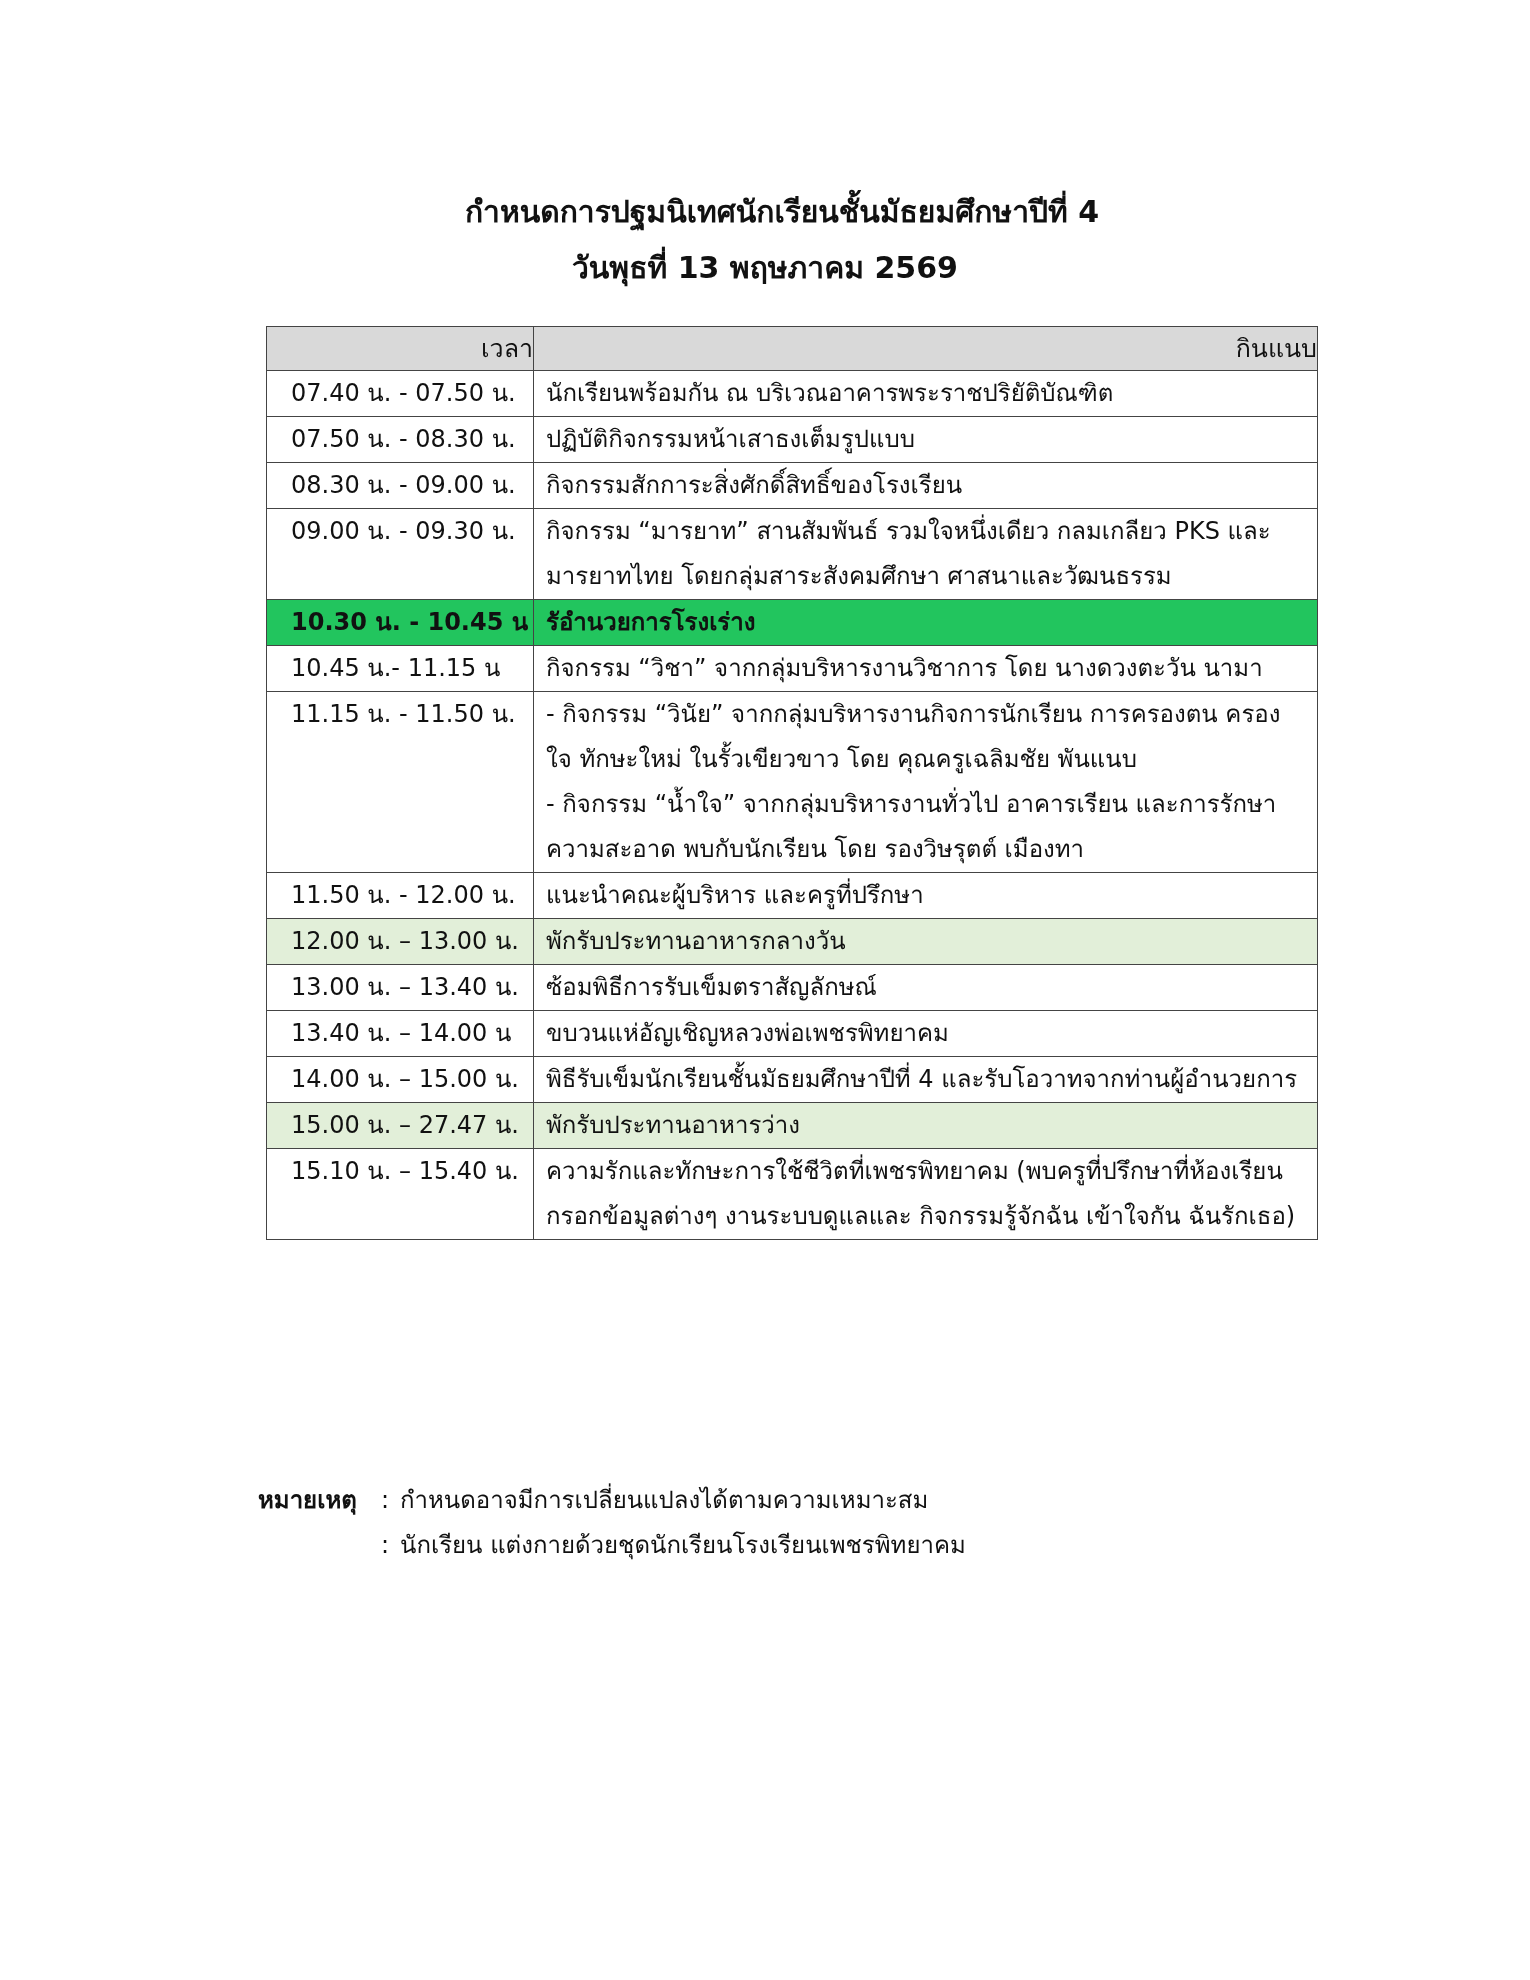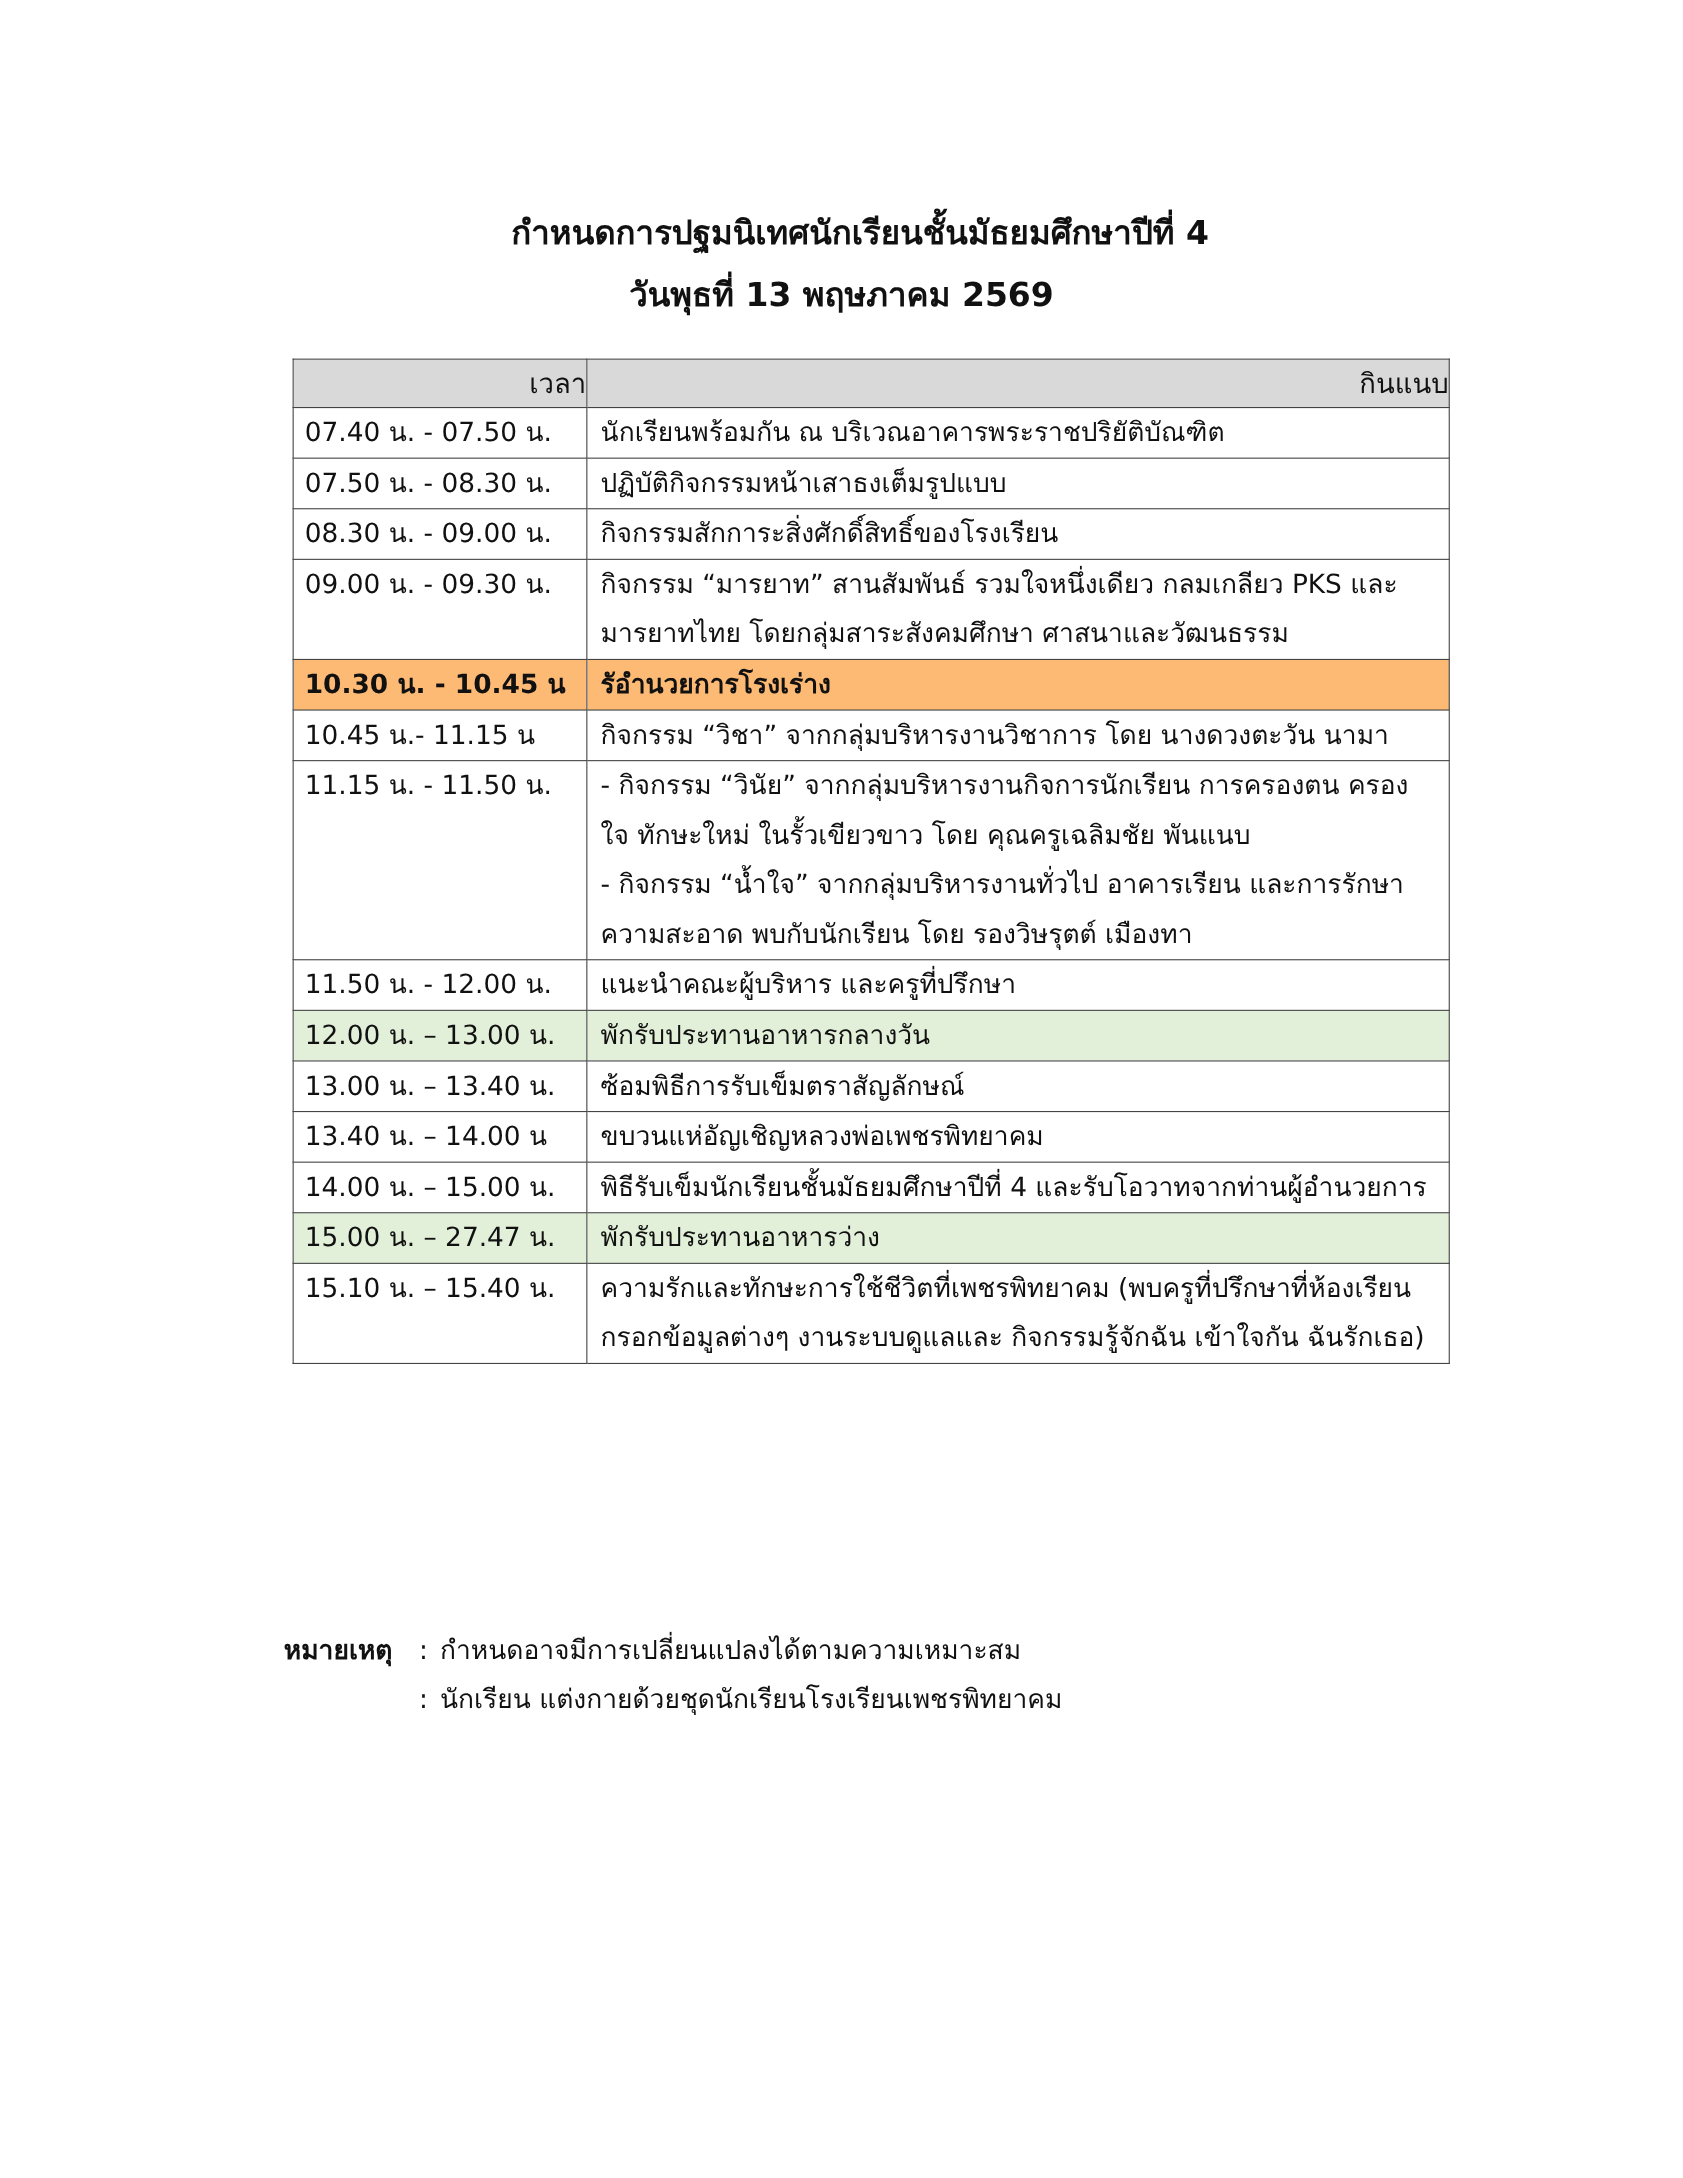--- a/index.html
+++ b/index.html
@@ -5,22 +5,22 @@
   html, body { margin: 0; padding: 0; background: #ffffff; }
   body { width: 1530px; height: 1980px; position: relative; font-family: "DejaVu Sans", "Liberation Sans", sans-serif; color: #111; }
   .title { position: absolute; left: 0; width: 1530px; text-align: center; font-weight: bold; font-size: 30px; color: #111; }
   .title.l1 { top: 188px; padding-left: 34px; box-sizing: border-box; text-align: center; }
   .title.l2 { top: 244px; }
   table.sched { position: absolute; left: 266px; top: 326px; width: 1051px; border-collapse: collapse; table-layout: fixed; }
   table.sched col.c1 { width: 267px; }
   table.sched col.c2 { width: 784px; }
   table.sched th, table.sched td { border: 1.5px solid #444; font-size: 24px; line-height: 45px; vertical-align: top; padding: 0 0 0 12px; white-space: nowrap; overflow: hidden; }
   table.sched th { background: #d9d9d9; font-weight: normal; text-align: right; line-height: 43px; padding: 0; font-size: 25px; }
-  table.sched td.time { padding-left: 10px; }
-  tr.blue td { background: #fdba74; font-weight: bold; }
+  table.sched td.time { padding-left: 24px; }
+  tr.blue td { background: #22c55e; font-weight: bold; }
   tr.green td { background: #e2efd9; font-weight: normal; margin-left: 36px; }
   .line { display: block; height: 45px; }
   .notes { position: absolute; left: 258px; top: 1478px; font-size: 24px; line-height: 45px; }
   .notes .row { display: flex; }
   .notes .lbl { width: 112px; font-weight: bold; }
   .notes .colon { width: 30px; text-align: center; }
 </style>
 </head>
 <body>
 

